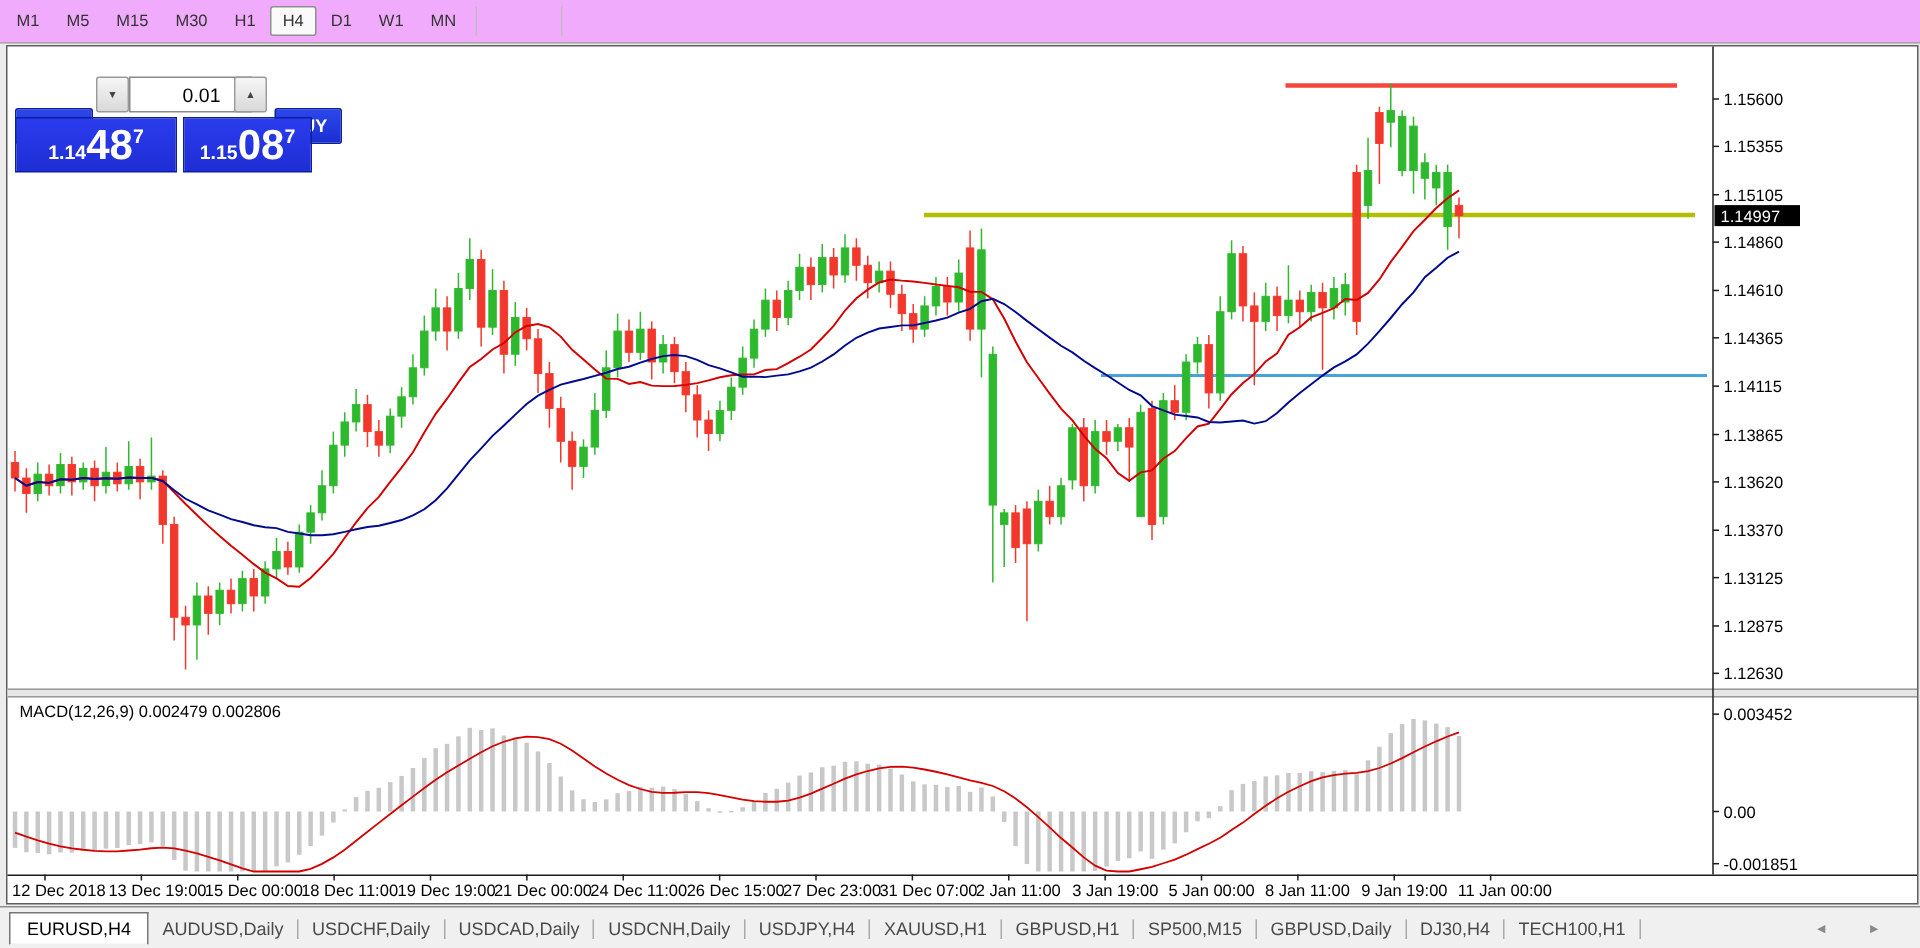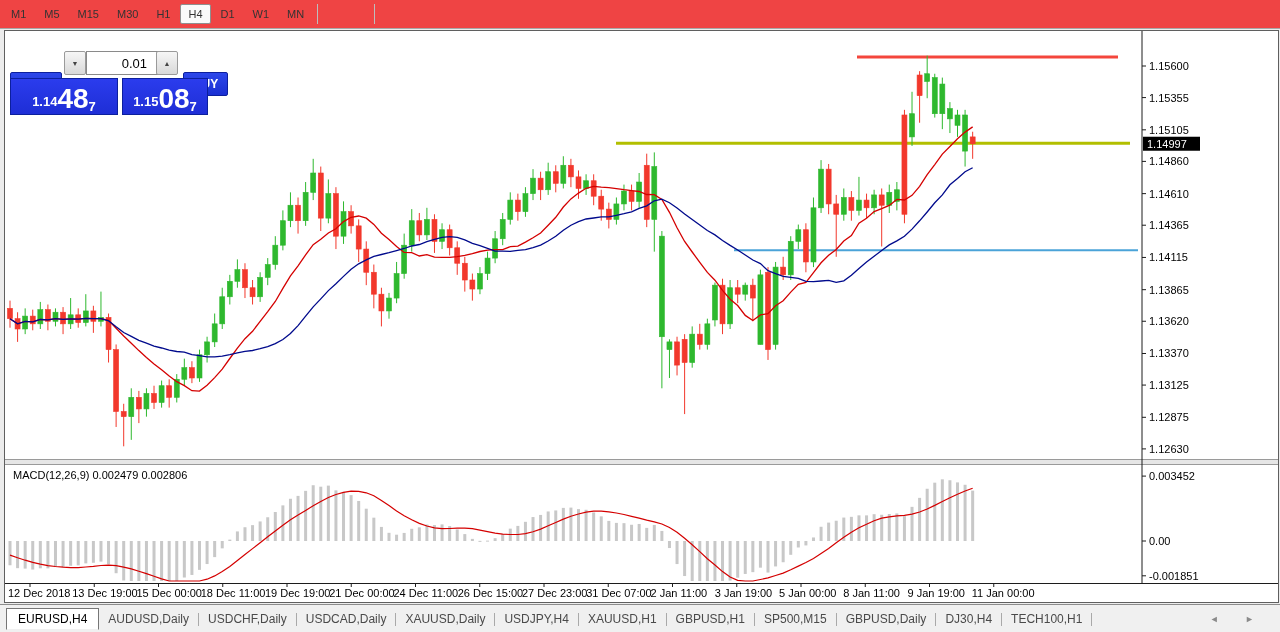--- a/index.html
+++ b/index.html
@@ -1,19 +1,19 @@
 <!DOCTYPE html>
 <html><head>
 <meta charset="utf-8">
 <style>
   html,body{margin:0;padding:0;background:#e9e9e9;}
   .app{position:relative;width:1280px;height:632px;overflow:hidden;
        font-family:"Liberation Sans","DejaVu Sans",sans-serif;background:#ececec;}
   
-  .toolbar{position:absolute;left:0;top:0;width:1280px;height:29px;background:#ef4444;
+  .toolbar{position:absolute;left:0;top:0;width:1280px;height:29px;background:#f0abfc;
            border-bottom:1px solid #a8a8a8;display:flex;align-items:center;padding-left:2px;box-sizing:border-box;}
   .tf-btn{display:inline-block;padding:3px 7px;margin:0 1px;font-size:11px;color:#333;
           border:1px solid transparent;border-radius:2px;cursor:default;}
   .tf-btn.active{background:#fafafa;border-color:#8f8f8f;}
   .toolbar-sep{display:inline-block;width:1px;height:20px;background:#bdbdbd;margin:0 4px;}
   .toolbar-gap{display:inline-block;width:48px;}
   
   svg#chart-svg{position:absolute;left:0;top:0;z-index:1;}
   .chart-title{position:absolute;left:13px;top:35px;z-index:2;font-size:12px;color:#000;white-space:nowrap;}
   .chart-title .sym-arrow{font-size:8px;margin-right:5px;vertical-align:1px;}
@@ -27,22 +27,22 @@
   .tp-sell{left:0;top:0;width:52px;height:24px;}
   .tp-buy{left:173px;top:0;width:45px;height:24px;text-align:right;}
   .tp-spin{position:absolute;top:0;width:22px;height:24px;background:linear-gradient(#f6f6f6,#d9d9d9);
            border:1px solid #9a9a9a;box-sizing:border-box;display:flex;align-items:center;justify-content:center;
            font-size:7px;color:#444;border-radius:2px;}
   .tp-spin-down{left:54px;}
   .tp-spin-up{left:146px;}
   .tp-lot{position:absolute;left:76px;top:0;width:82px;height:24px;border:1px solid #8a8a8a;box-sizing:border-box;
           text-align:right;padding-right:20px;font-size:13px;font-family:"Liberation Sans",sans-serif;}
   .tp-price{position:absolute;top:27px;height:37px;background:linear-gradient(#2b3ced,#1e2ed6);
-            border:1px solid #0c1f9e;color:#fff;display:flex;align-items:flex-end;justify-content:center;
-            box-sizing:border-box;padding-top:19px;}
+            border:1px solid #0c1f9e;color:#fff;display:flex;align-items:flex-start;justify-content:center;
+            box-sizing:border-box;padding-top:3px;}
   .tp-price-sell{left:0;width:108px;}
   .tp-price-buy{left:112px;width:86px;}
   .tp-price .frac{font-size:13px;font-weight:bold;align-self:flex-end;margin-bottom:5px;}
   .tp-price .big{font-size:28px;font-weight:bold;line-height:30px;}
   .tp-price .sup{font-size:13px;font-weight:bold;align-self:flex-start;margin-top:1px;}
   
   .tabbar{position:absolute;left:0;top:604px;width:1280px;height:28px;background:#f0f0f0;
           border-top:1px solid #8c8c8c;display:flex;align-items:center;font-size:12px;color:#4a4a4a;}
   .tab{padding:3px 9px;white-space:nowrap;cursor:default;}
   .tab.active{background:#ffffff;border:1px solid #767676;border-bottom-color:#f0f0f0;color:#000;
@@ -839,21 +839,21 @@
   <div class="macd-label">MACD(12,26,9) 0.002479 0.002806</div>
 
   <div class="tabbar" id="tabbar">
       <span class="tab active">EURUSD,H4</span>
       <span class="tab">AUDUSD,Daily</span>
       <span class="tab-divider"></span>
       <span class="tab">USDCHF,Daily</span>
       <span class="tab-divider"></span>
       <span class="tab">USDCAD,Daily</span>
       <span class="tab-divider"></span>
-      <span class="tab">XAUUSD,Daily</span>
+      <span class="tab">USDCNH,Daily</span>
       <span class="tab-divider"></span>
       <span class="tab">USDJPY,H4</span>
       <span class="tab-divider"></span>
       <span class="tab">XAUUSD,H1</span>
       <span class="tab-divider"></span>
       <span class="tab">GBPUSD,H1</span>
       <span class="tab-divider"></span>
       <span class="tab">SP500,M15</span>
       <span class="tab-divider"></span>
       <span class="tab">GBPUSD,Daily</span>

